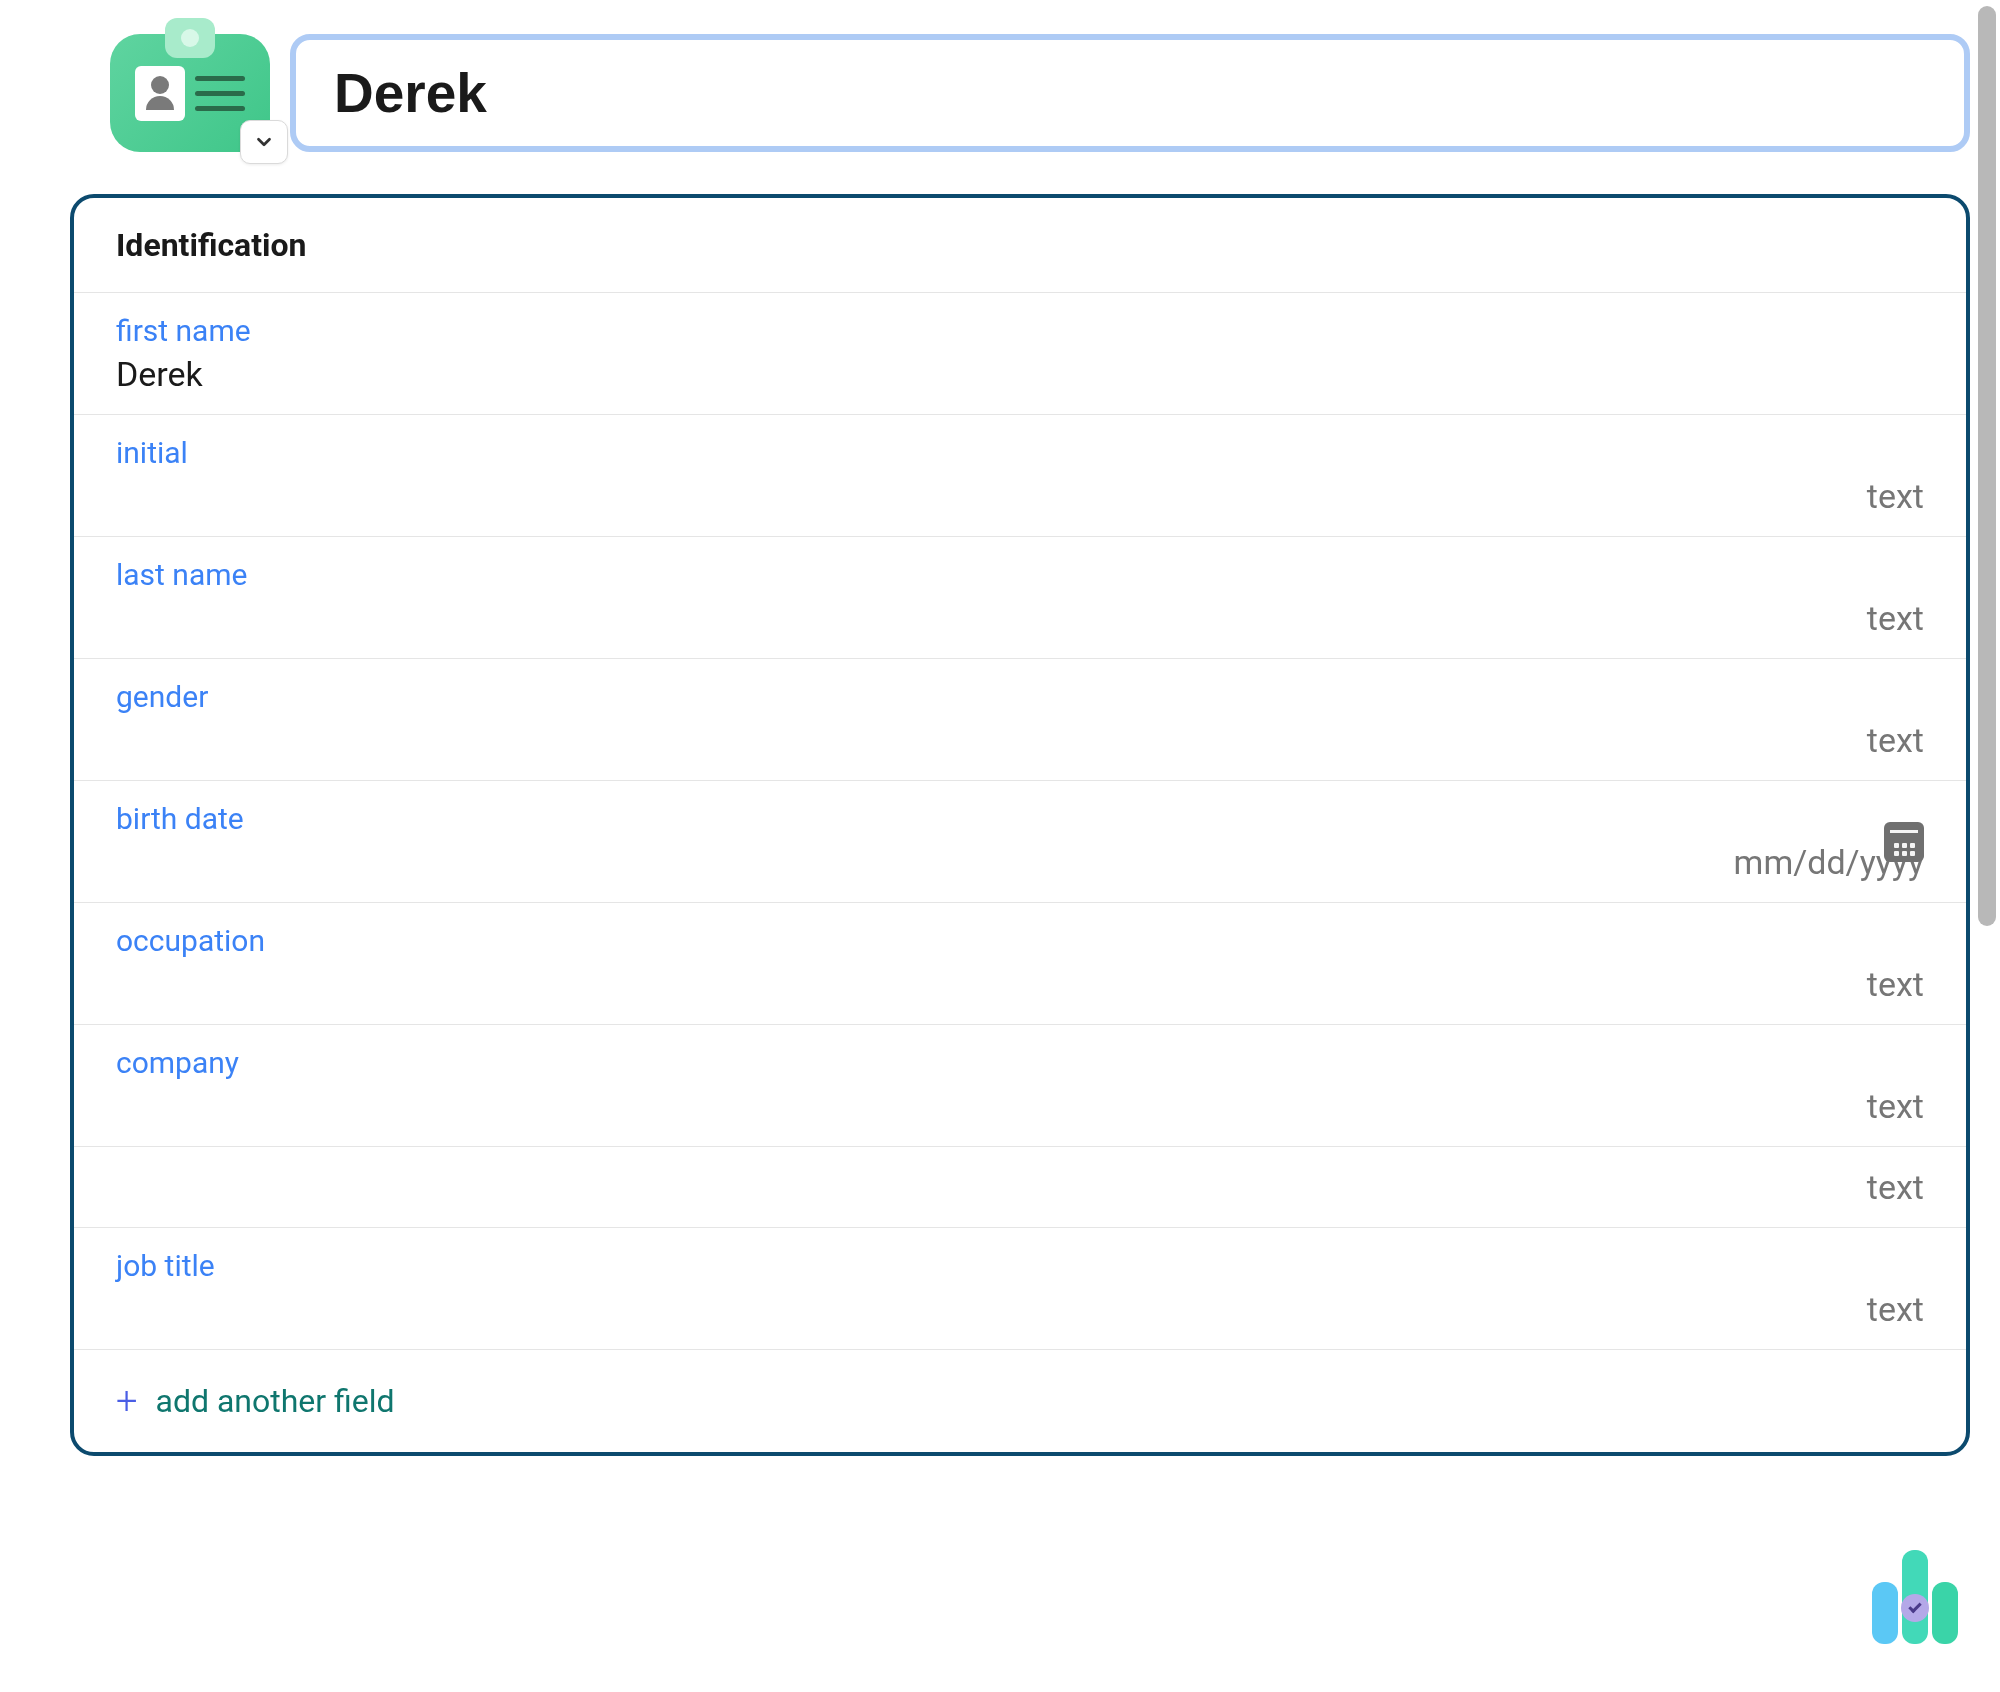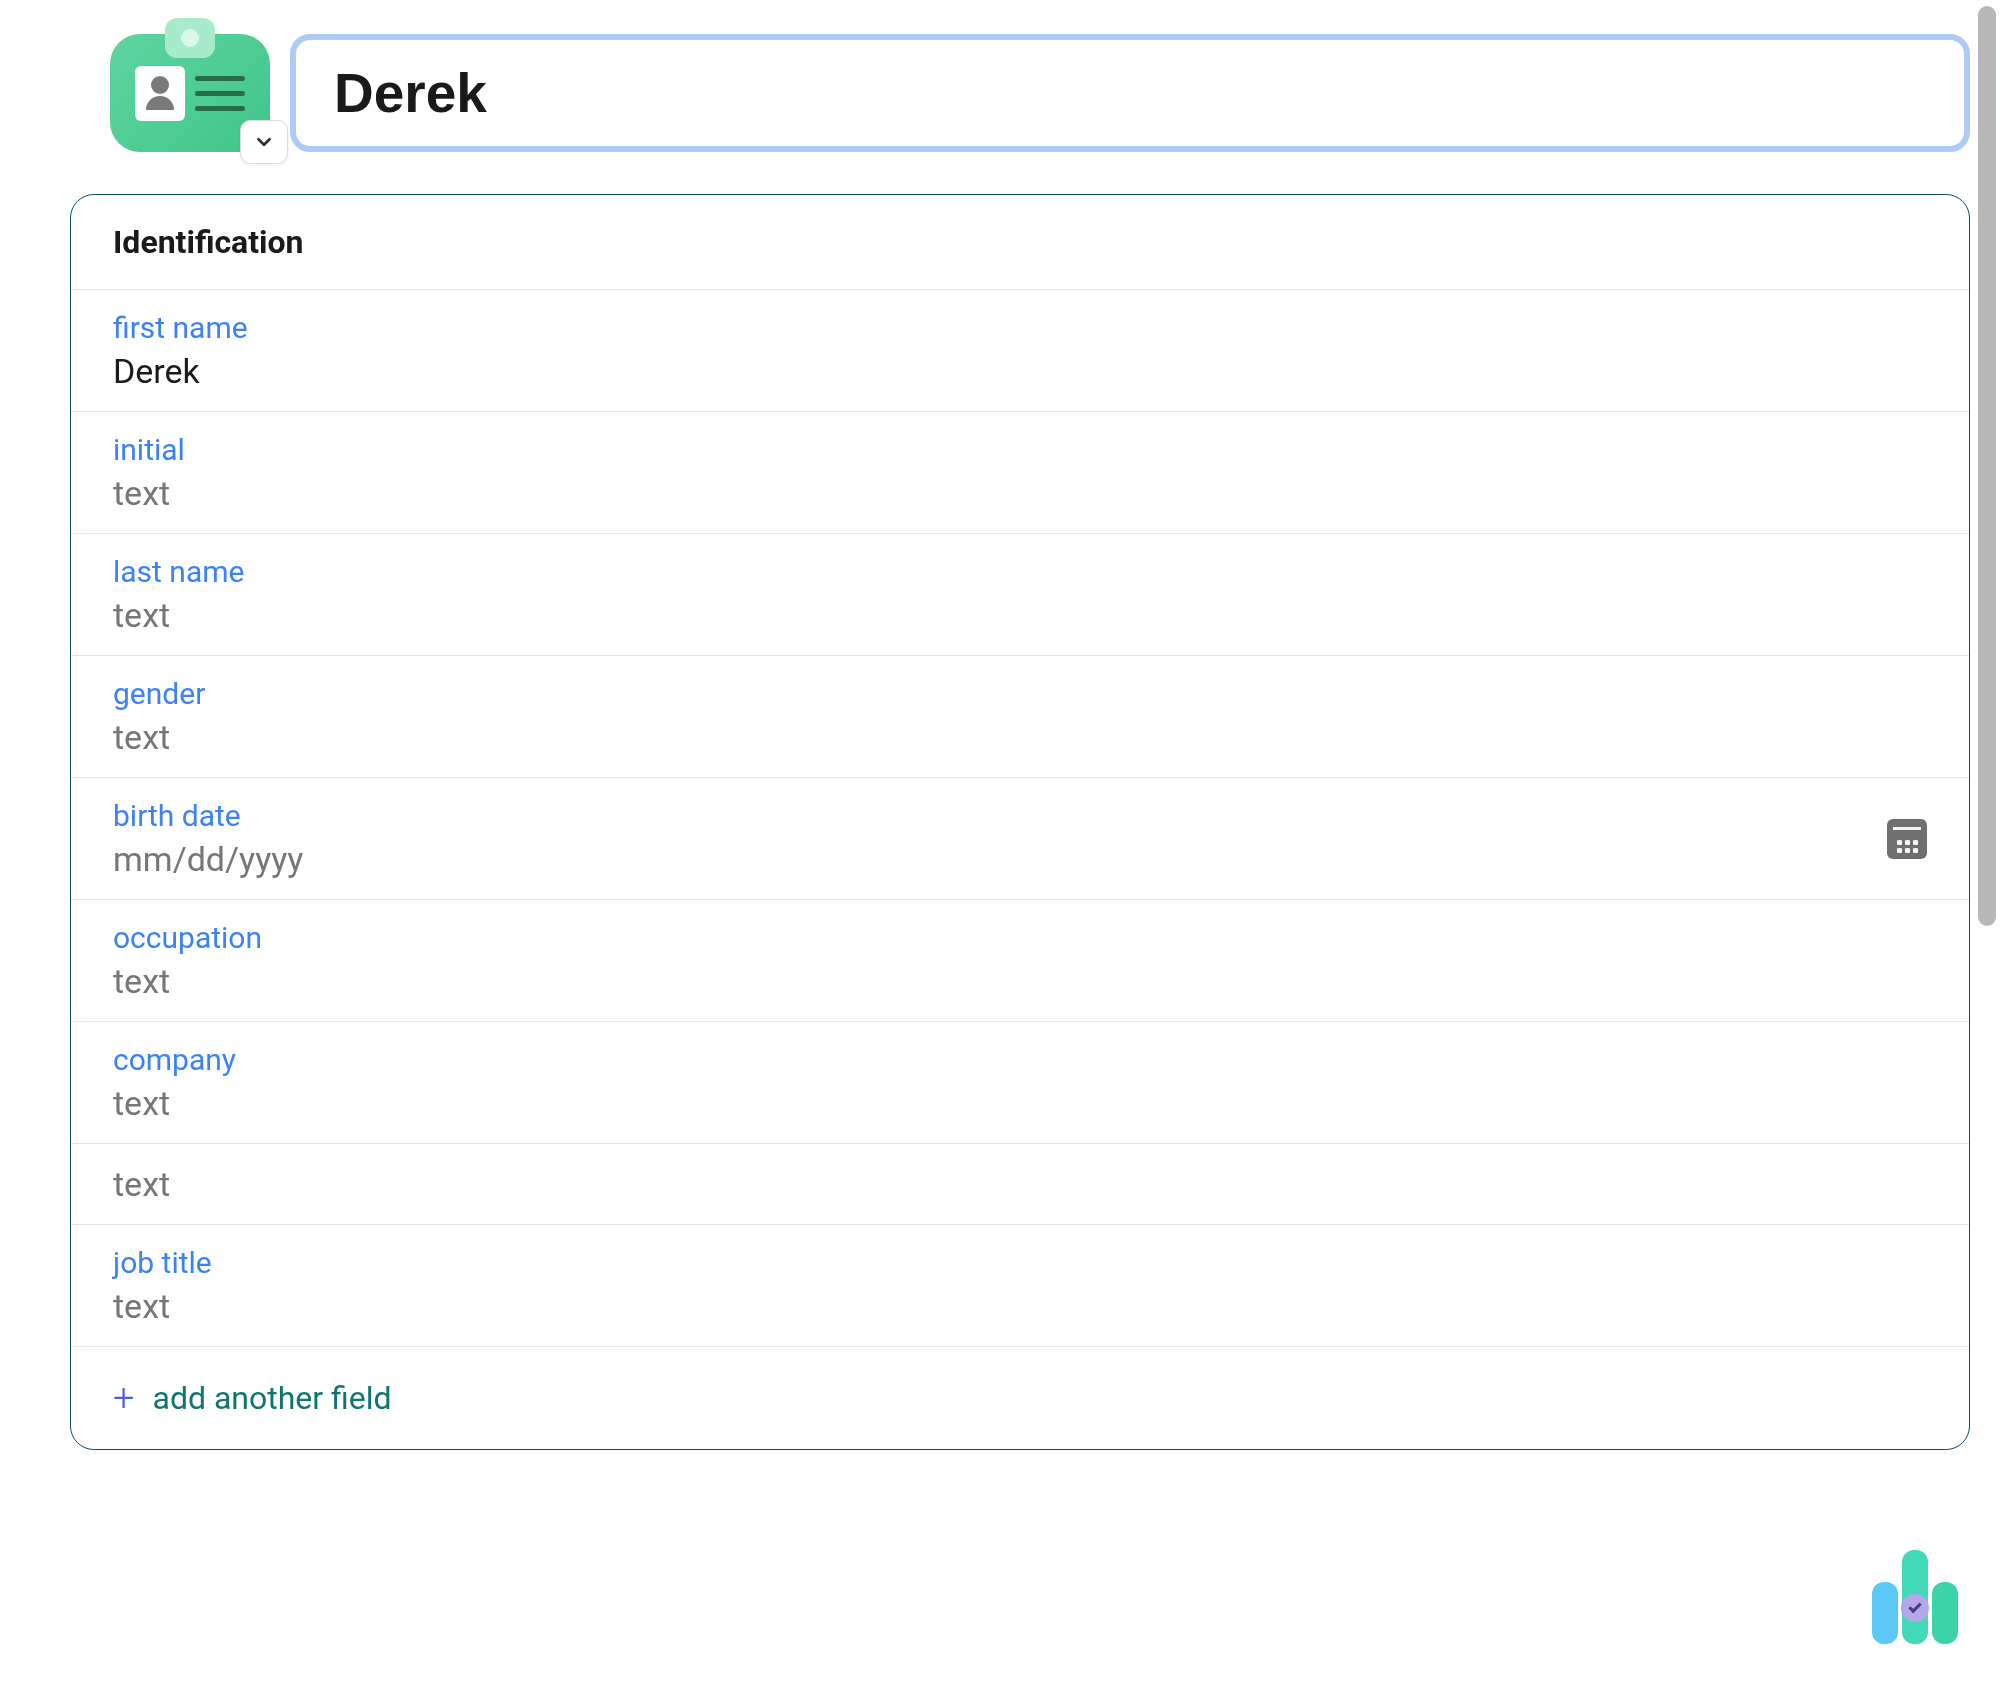--- a/index.html
+++ b/index.html
@@ -138,21 +138,21 @@
       padding: 0 38px;
       outline: none;
       background: #ffffff;
     }
 
     .content-wrapper {
       padding: 0 30px 0 70px;
     }
 
     .section-card {
-      border: 1px solid #0c4a6e;
+      border: 4px solid #0c4a6e;
       border-radius: 24px;
       overflow: hidden;
       background: #ffffff;
     }
 
     .section-header {
       padding: 28px 42px;
       border-bottom: 1px solid #e5e5e5;
     }
 
@@ -193,20 +193,21 @@
     .field-value {
       color: #1a1a1a;
       font-size: 34px;
       font-weight: 400;
     }
 
     .field-placeholder {
       color: #767676;
       font-size: 34px;
       font-weight: 400;
+      text-align: right;
     }
 
     .date-icon {
       position: absolute;
       right: 42px;
       top: 50%;
       transform: translateY(-50%);
       width: 40px;
       height: 40px;
       background: #707070;

